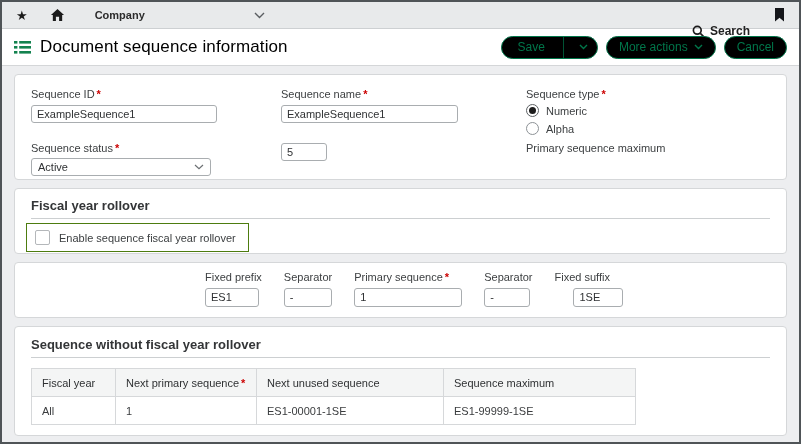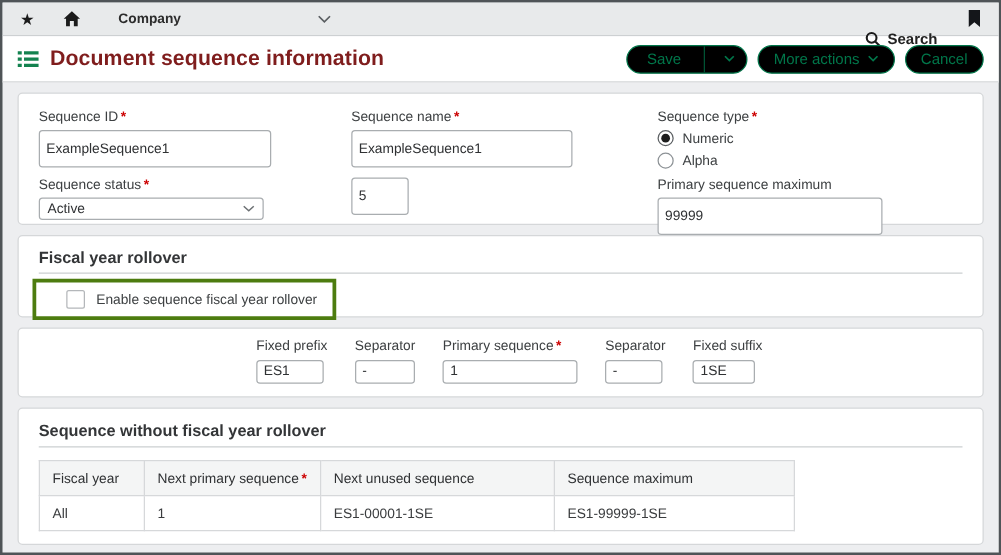--- a/index.html
+++ b/index.html
@@ -34,21 +34,21 @@
   .search-box span { font-size: 12px; font-weight: bold; color: #222; margin-top: 32px; }
 
   
   .titlebar {
     height: 37px; background: #ffffff;
     border-bottom: 1px solid #d4d6d8;
     display: flex; align-items: center;
     padding: 0 12px;
   }
   .titlebar .page-title {
-    font-size: 17px; font-weight: bold; color: #7f1d1d;
+    font-size: 17px; font-weight: normal; color: #000000;
     margin-left: 9px; letter-spacing: 0.1px;
   }
   .btn-group { margin-left: auto; display: flex; align-items: center; gap: 8px; }
   .pill {
     display: inline-flex; align-items: center;
     height: 23px; border: 1.5px solid #00764a; border-radius: 12px;
     background: #000000; color: #00764a;
     font-size: 12px; font-family: inherit;
     padding: 0 12px; cursor: pointer; gap: 6px;
   }
@@ -59,21 +59,21 @@
 
   
   .content { padding: 8px 12px 10px 12px; display: flex; flex-direction: column; gap: 8px; }
   .card {
     background: #fff; border: 1px solid #d5d7d9; border-radius: 4px;
   }
 
   label.f-label { display:block; font-size: 11px; color: #3d4042; margin-bottom: 4px; white-space: nowrap; }
   .req { color: #cc0000; font-weight: bold; margin-left: 2px; }
   .t-input {
-    height: 30px; border: 1px solid #a9adb0; border-radius: 3px;
+    height: 18px; border: 1px solid #a9adb0; border-radius: 3px;
     font-size: 11px; color: #2f3133; padding: 0 5px;
     font-family: inherit; background:#fff; width: 100%;
   }
 
   
   .card-a { height: 106px; padding: 13px 16px; }
   .grid-a {
     display: grid;
     grid-template-columns: 250px 245px auto;
     grid-row-gap: 7px;
@@ -100,36 +100,36 @@
   input[type="radio"]:checked::before {
     content: ""; display: block; width: 7px; height: 7px; margin: 2px;
     border-radius: 50%; background: #1d1d1d;
   }
 
   
   .card-b { height: 66px; padding: 9px 16px 0 16px; }
   .sec-title { font-size: 13px; font-weight: bold; color: #333537; padding-bottom: 5px; border-bottom: 1px solid #cccfd1; }
   .hl-box {
     display: inline-flex; align-items: center; gap: 9px;
-    border: 3px solid #4d7c0f; padding: 6px 12px 6px 24px;
+    border: 1px solid #4d7c0f; padding: 6px 12px 6px 8px;
     margin: 4px 0 0 -5px; background: #fff;
   }
   .hl-box span { font-size: 11px; color: #3d4042; }
   input[type="checkbox"] {
     appearance: none; -webkit-appearance: none;
     width: 15px; height: 15px; border: 1px solid #b4b7ba; border-radius: 2px;
     background: #fff; cursor: pointer; margin: 0;
   }
 
   
   .card-c { height: 56px; padding: 8px 12px; }
   .fmt-row { display: flex; gap: 22px; margin-left: 178px; }
   .fmt-fld .t-input { height: 19px; }
   .fmt-w1 { width: 54px; } .fmt-w2 { width: 48px; } .fmt-w3 { width: 108px; }
-  .fmt-w4 { width: 46px; } .fmt-w5 { width: 50px; }
+  .fmt-w4 { width: 46px; } .fmt-w5 { width: 50px; margin-left: 19px; }
 
   
   .card-d { flex: 1; padding: 10px 16px; }
   table.seq-table { border-collapse: collapse; margin-top: 10px; table-layout: fixed; }
   .seq-table th, .seq-table td {
     border: 1px solid #d6d8da; font-size: 11px; text-align: left;
     padding: 0 10px; height: 28px; font-weight: normal;
   }
   .seq-table th { background: #f4f5f5; color: #2f3133; }
   .seq-table td { background: #fff; color: #3a3c3e; }
@@ -253,21 +253,20 @@
                   <path d="M1 1 L5 4.6 L9 1" fill="none" stroke="#6c7073" stroke-width="1.2"></path>
                 </svg>
             </span>
           </div>
         </div>
         <div class="fld-len">
           <input class="t-input" type="text" value="5" style="">
         </div>
         <div class="fld-max">
           <label class="f-label">Primary sequence maximum</label>
-          <input class="t-input" type="text" value="99999" style="">
         </div>
       </div>
     </div>
 
     <div class="card card-b">
       <div class="sec-title">Fiscal year rollover</div>
       <div class="hl-box">
         <input type="checkbox" style="">
         <span>Enable sequence fiscal year rollover</span>
       </div>

